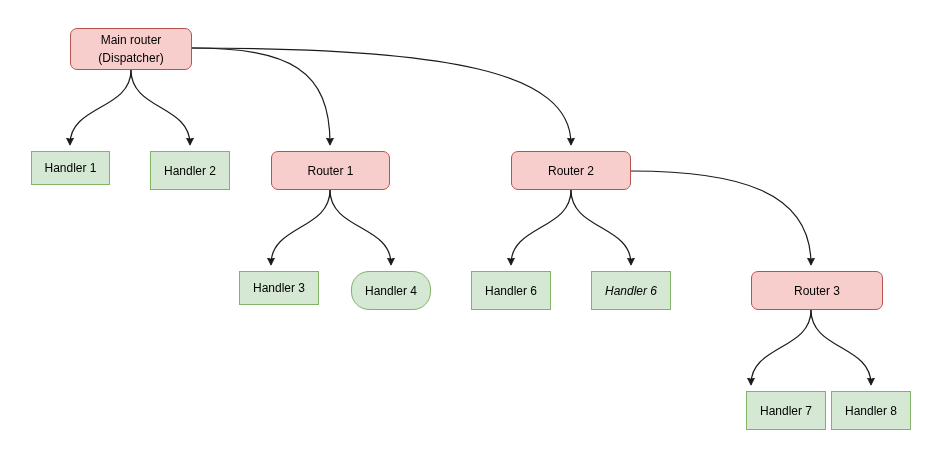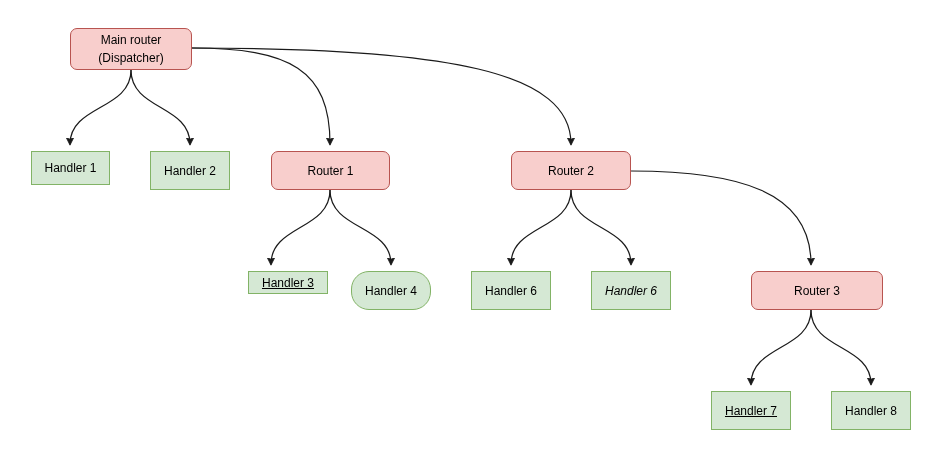--- a/index.html
+++ b/index.html
@@ -82,22 +82,22 @@
       </g>
   </svg>
 
   <div id="node-layer">
       <div class="node node-router" style="left: 70px; top: 28px; width: 122px; height: 42px;"><span class="node-label">Main router
 (Dispatcher)</span></div>
       <div class="node node-handler" style="left: 31px; top: 151px; width: 79px; height: 34px;"><span class="node-label">Handler 1</span></div>
       <div class="node node-handler" style="left: 150px; top: 151px; width: 80px; height: 39px;"><span class="node-label">Handler 2</span></div>
       <div class="node node-router" style="left: 271px; top: 151px; width: 119px; height: 39px;"><span class="node-label">Router 1</span></div>
       <div class="node node-router" style="left: 511px; top: 151px; width: 120px; height: 39px;"><span class="node-label">Router 2</span></div>
-      <div class="node node-handler" style="left: 248px; top: 271px; width: 80px; height: 23px; text-decoration: underline;"><span class="node-label">Handler 3</span></div>
+      <div class="node node-handler" style="left: 239px; top: 271px; width: 80px; height: 34px;"><span class="node-label">Handler 3</span></div>
       <div class="node node-handler" style="left: 351px; top: 271px; width: 80px; height: 39px; border-radius: 18px;"><span class="node-label">Handler 4</span></div>
       <div class="node node-handler" style="left: 471px; top: 271px; width: 80px; height: 39px;"><span class="node-label">Handler 6</span></div>
       <div class="node node-handler" style="left: 591px; top: 271px; width: 80px; height: 39px; font-style: italic;"><span class="node-label">Handler 6</span></div>
       <div class="node node-router" style="left: 751px; top: 271px; width: 132px; height: 39px;"><span class="node-label">Router 3</span></div>
-      <div class="node node-handler" style="left: 711px; top: 391px; width: 80px; height: 39px; text-decoration: underline;"><span class="node-label">Handler 7</span></div>
+      <div class="node node-handler" style="left: 746px; top: 391px; width: 80px; height: 39px;"><span class="node-label">Handler 7</span></div>
       <div class="node node-handler" style="left: 831px; top: 391px; width: 80px; height: 39px;"><span class="node-label">Handler 8</span></div>
     </div>
 
 </div>
 
 </body></html>

